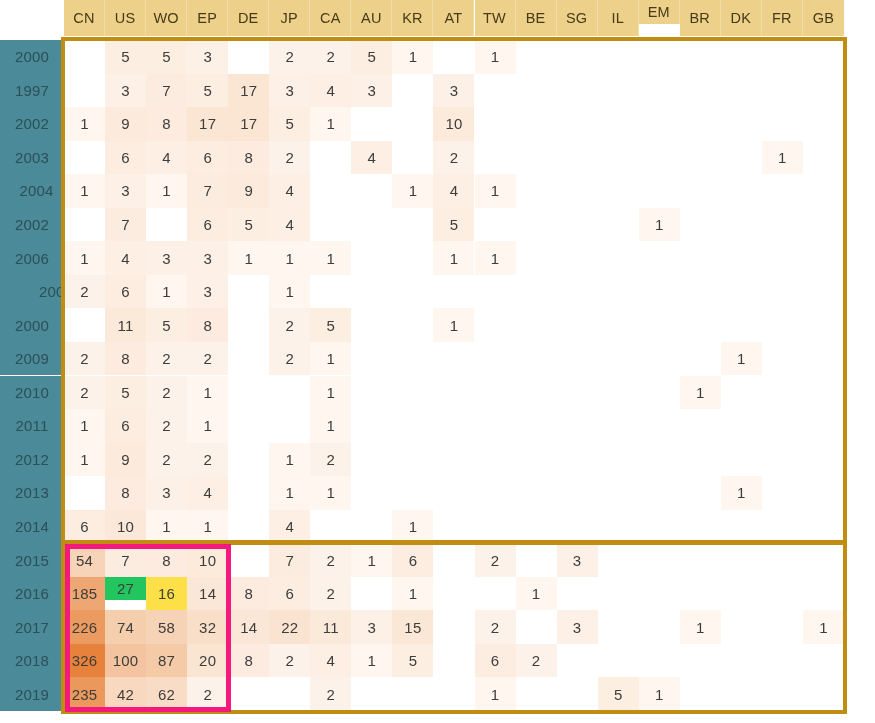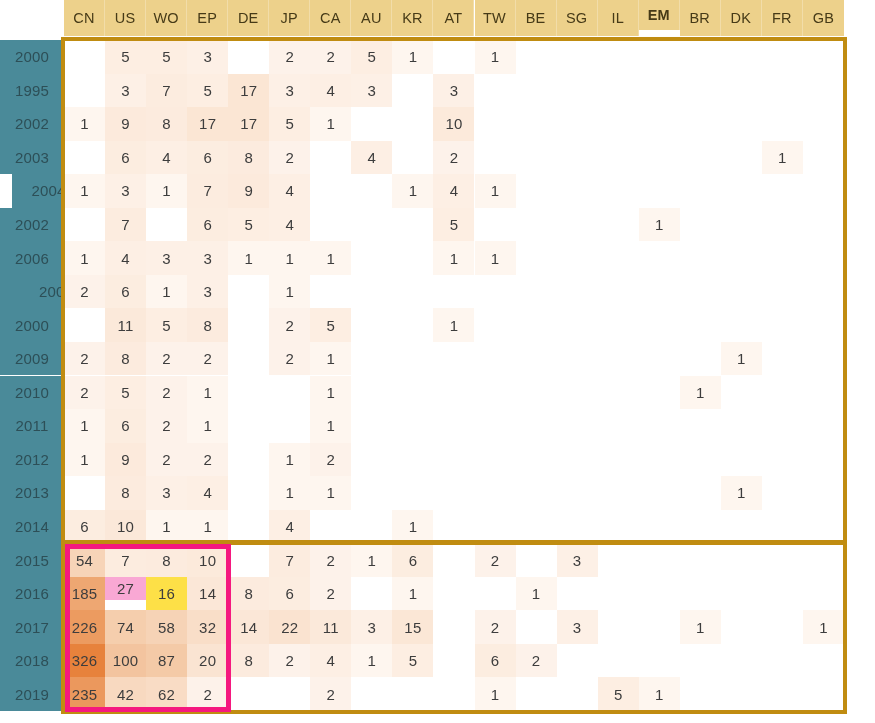--- a/index.html
+++ b/index.html
@@ -100,21 +100,21 @@
       <div class="cell col-head" style="left: 228.2px; top: 0px; width: 41.05px; height: 36px;">DE</div>
       <div class="cell col-head" style="left: 269.25px; top: 0px; width: 41.05px; height: 36px;">JP</div>
       <div class="cell col-head" style="left: 310.3px; top: 0px; width: 41.05px; height: 36px;">CA</div>
       <div class="cell col-head" style="left: 351.35px; top: 0px; width: 41.05px; height: 36px;">AU</div>
       <div class="cell col-head" style="left: 392.4px; top: 0px; width: 41.05px; height: 36px;">KR</div>
       <div class="cell col-head" style="left: 433.45px; top: 0px; width: 41.05px; height: 36px;">AT</div>
       <div class="cell col-head" style="left: 474.5px; top: 0px; width: 41.05px; height: 36px;">TW</div>
       <div class="cell col-head" style="left: 515.55px; top: 0px; width: 41.05px; height: 36px;">BE</div>
       <div class="cell col-head" style="left: 556.6px; top: 0px; width: 41.05px; height: 36px;">SG</div>
       <div class="cell col-head" style="left: 597.65px; top: 0px; width: 41.05px; height: 36px;">IL</div>
-      <div class="cell col-head" style="left: 638.7px; top: 0px; width: 41.05px; height: 30px; font-weight: bold;">EM</div>
+      <div class="cell col-head" style="left: 638.7px; top: 0px; width: 41.05px; height: 24px;">EM</div>
       <div class="cell col-head" style="left: 679.75px; top: 0px; width: 41.05px; height: 36px;">BR</div>
       <div class="cell col-head" style="left: 720.8px; top: 0px; width: 41.05px; height: 36px;">DK</div>
       <div class="cell col-head" style="left: 761.85px; top: 0px; width: 41.05px; height: 36px;">FR</div>
       <div class="cell col-head last" style="left: 802.9px; top: 0px; width: 41.05px; height: 36px;">GB</div>
       <div class="cell row-head" style="left: 0px; top: 40px; width: 64px; height: 33.55px;">2000</div>
       <div class="cell val empty" title="2000 / CN" style="left: 64px; top: 40px; width: 41.05px; height: 33.55px; background: rgb(255, 255, 255);"></div>
       <div class="cell val" title="2000 / US: 5" style="left: 105.05px; top: 40px; width: 41.05px; height: 33.55px; background: rgb(253, 238, 226);">5</div>
       <div class="cell val" title="2000 / WO: 5" style="left: 146.1px; top: 40px; width: 41.05px; height: 33.55px; background: rgb(253, 238, 226);">5</div>
       <div class="cell val" title="2000 / EP: 3" style="left: 187.15px; top: 40px; width: 41.05px; height: 33.55px; background: rgb(253, 240, 230);">3</div>
       <div class="cell val empty" title="2000 / DE" style="left: 228.2px; top: 40px; width: 41.05px; height: 33.55px; background: rgb(255, 255, 255);"></div>
@@ -125,21 +125,21 @@
       <div class="cell val empty" title="2000 / AT" style="left: 433.45px; top: 40px; width: 41.05px; height: 33.55px; background: rgb(255, 255, 255);"></div>
       <div class="cell val" title="2000 / TW: 1" style="left: 474.5px; top: 40px; width: 41.05px; height: 33.55px; background: rgb(254, 246, 239);">1</div>
       <div class="cell val empty" title="2000 / BE" style="left: 515.55px; top: 40px; width: 41.05px; height: 33.55px; background: rgb(255, 255, 255);"></div>
       <div class="cell val empty" title="2000 / SG" style="left: 556.6px; top: 40px; width: 41.05px; height: 33.55px; background: rgb(255, 255, 255);"></div>
       <div class="cell val empty" title="2000 / IL" style="left: 597.65px; top: 40px; width: 41.05px; height: 33.55px; background: rgb(255, 255, 255);"></div>
       <div class="cell val empty" title="2000 / EM" style="left: 638.7px; top: 40px; width: 41.05px; height: 33.55px; background: rgb(255, 255, 255);"></div>
       <div class="cell val empty" title="2000 / BR" style="left: 679.75px; top: 40px; width: 41.05px; height: 33.55px; background: rgb(255, 255, 255);"></div>
       <div class="cell val empty" title="2000 / DK" style="left: 720.8px; top: 40px; width: 41.05px; height: 33.55px; background: rgb(255, 255, 255);"></div>
       <div class="cell val empty" title="2000 / FR" style="left: 761.85px; top: 40px; width: 41.05px; height: 33.55px; background: rgb(255, 255, 255);"></div>
       <div class="cell val empty" title="2000 / GB" style="left: 802.9px; top: 40px; width: 41.05px; height: 33.55px; background: rgb(255, 255, 255);"></div>
-      <div class="cell row-head" style="left: 0px; top: 73.55px; width: 64px; height: 33.55px;">1995</div>
+      <div class="cell row-head" style="left: 0px; top: 73.55px; width: 64px; height: 33.55px;">1997</div>
       <div class="cell val empty" title="2001 / CN" style="left: 64px; top: 73.55px; width: 41.05px; height: 33.55px; background: rgb(255, 255, 255);"></div>
       <div class="cell val" title="2001 / US: 3" style="left: 105.05px; top: 73.55px; width: 41.05px; height: 33.55px; background: rgb(253, 240, 230);">3</div>
       <div class="cell val" title="2001 / WO: 7" style="left: 146.1px; top: 73.55px; width: 41.05px; height: 33.55px; background: rgb(252, 236, 223);">7</div>
       <div class="cell val" title="2001 / EP: 5" style="left: 187.15px; top: 73.55px; width: 41.05px; height: 33.55px; background: rgb(253, 238, 226);">5</div>
       <div class="cell val" title="2001 / DE: 17" style="left: 228.2px; top: 73.55px; width: 41.05px; height: 33.55px; background: rgb(251, 230, 212);">17</div>
       <div class="cell val" title="2001 / JP: 3" style="left: 269.25px; top: 73.55px; width: 41.05px; height: 33.55px; background: rgb(253, 240, 230);">3</div>
       <div class="cell val" title="2001 / CA: 4" style="left: 310.3px; top: 73.55px; width: 41.05px; height: 33.55px; background: rgb(253, 239, 228);">4</div>
       <div class="cell val" title="2001 / AU: 3" style="left: 351.35px; top: 73.55px; width: 41.05px; height: 33.55px; background: rgb(253, 240, 230);">3</div>
       <div class="cell val empty" title="2001 / KR" style="left: 392.4px; top: 73.55px; width: 41.05px; height: 33.55px; background: rgb(255, 255, 255);"></div>
       <div class="cell val" title="2001 / AT: 3" style="left: 433.45px; top: 73.55px; width: 41.05px; height: 33.55px; background: rgb(253, 240, 230);">3</div>
@@ -185,21 +185,21 @@
       <div class="cell val" title="2003 / AT: 2" style="left: 433.45px; top: 140.65px; width: 41.05px; height: 33.55px; background: rgb(253, 242, 234);">2</div>
       <div class="cell val empty" title="2003 / TW" style="left: 474.5px; top: 140.65px; width: 41.05px; height: 33.55px; background: rgb(255, 255, 255);"></div>
       <div class="cell val empty" title="2003 / BE" style="left: 515.55px; top: 140.65px; width: 41.05px; height: 33.55px; background: rgb(255, 255, 255);"></div>
       <div class="cell val empty" title="2003 / SG" style="left: 556.6px; top: 140.65px; width: 41.05px; height: 33.55px; background: rgb(255, 255, 255);"></div>
       <div class="cell val empty" title="2003 / IL" style="left: 597.65px; top: 140.65px; width: 41.05px; height: 33.55px; background: rgb(255, 255, 255);"></div>
       <div class="cell val empty" title="2003 / EM" style="left: 638.7px; top: 140.65px; width: 41.05px; height: 33.55px; background: rgb(255, 255, 255);"></div>
       <div class="cell val empty" title="2003 / BR" style="left: 679.75px; top: 140.65px; width: 41.05px; height: 33.55px; background: rgb(255, 255, 255);"></div>
       <div class="cell val empty" title="2003 / DK" style="left: 720.8px; top: 140.65px; width: 41.05px; height: 33.55px; background: rgb(255, 255, 255);"></div>
       <div class="cell val" title="2003 / FR: 1" style="left: 761.85px; top: 140.65px; width: 41.05px; height: 33.55px; background: rgb(254, 246, 239);">1</div>
       <div class="cell val empty" title="2003 / GB" style="left: 802.9px; top: 140.65px; width: 41.05px; height: 33.55px; background: rgb(255, 255, 255);"></div>
-      <div class="cell row-head" style="left: 12px; top: 174.2px; width: 73px; height: 33.55px;">2004</div>
+      <div class="cell row-head" style="left: 0px; top: 174.2px; width: 73px; height: 33.55px;">2004</div>
       <div class="cell val" title="2004 / CN: 1" style="left: 64px; top: 174.2px; width: 41.05px; height: 33.55px; background: rgb(254, 246, 239);">1</div>
       <div class="cell val" title="2004 / US: 3" style="left: 105.05px; top: 174.2px; width: 41.05px; height: 33.55px; background: rgb(253, 240, 230);">3</div>
       <div class="cell val" title="2004 / WO: 1" style="left: 146.1px; top: 174.2px; width: 41.05px; height: 33.55px; background: rgb(254, 246, 239);">1</div>
       <div class="cell val" title="2004 / EP: 7" style="left: 187.15px; top: 174.2px; width: 41.05px; height: 33.55px; background: rgb(252, 236, 223);">7</div>
       <div class="cell val" title="2004 / DE: 9" style="left: 228.2px; top: 174.2px; width: 41.05px; height: 33.55px; background: rgb(252, 234, 220);">9</div>
       <div class="cell val" title="2004 / JP: 4" style="left: 269.25px; top: 174.2px; width: 41.05px; height: 33.55px; background: rgb(253, 239, 228);">4</div>
       <div class="cell val empty" title="2004 / CA" style="left: 310.3px; top: 174.2px; width: 41.05px; height: 33.55px; background: rgb(255, 255, 255);"></div>
       <div class="cell val empty" title="2004 / AU" style="left: 351.35px; top: 174.2px; width: 41.05px; height: 33.55px; background: rgb(255, 255, 255);"></div>
       <div class="cell val" title="2004 / KR: 1" style="left: 392.4px; top: 174.2px; width: 41.05px; height: 33.55px; background: rgb(254, 246, 239);">1</div>
       <div class="cell val" title="2004 / AT: 4" style="left: 433.45px; top: 174.2px; width: 41.05px; height: 33.55px; background: rgb(253, 239, 228);">4</div>
@@ -427,21 +427,21 @@
       <div class="cell val empty" title="2015 / BE" style="left: 515.55px; top: 543.25px; width: 41.05px; height: 33.55px; background: rgb(255, 255, 255);"></div>
       <div class="cell val" title="2015 / SG: 3" style="left: 556.6px; top: 543.25px; width: 41.05px; height: 33.55px; background: rgb(253, 240, 230);">3</div>
       <div class="cell val empty" title="2015 / IL" style="left: 597.65px; top: 543.25px; width: 41.05px; height: 33.55px; background: rgb(255, 255, 255);"></div>
       <div class="cell val empty" title="2015 / EM" style="left: 638.7px; top: 543.25px; width: 41.05px; height: 33.55px; background: rgb(255, 255, 255);"></div>
       <div class="cell val empty" title="2015 / BR" style="left: 679.75px; top: 543.25px; width: 41.05px; height: 33.55px; background: rgb(255, 255, 255);"></div>
       <div class="cell val empty" title="2015 / DK" style="left: 720.8px; top: 543.25px; width: 41.05px; height: 33.55px; background: rgb(255, 255, 255);"></div>
       <div class="cell val empty" title="2015 / FR" style="left: 761.85px; top: 543.25px; width: 41.05px; height: 33.55px; background: rgb(255, 255, 255);"></div>
       <div class="cell val empty" title="2015 / GB" style="left: 802.9px; top: 543.25px; width: 41.05px; height: 33.55px; background: rgb(255, 255, 255);"></div>
       <div class="cell row-head" style="left: 0px; top: 576.8px; width: 64px; height: 33.55px;">2016</div>
       <div class="cell val" title="2016 / CN: 185" style="left: 64px; top: 576.8px; width: 41.05px; height: 33.55px; background: rgb(238, 167, 114);">185</div>
-      <div class="cell val" title="2016 / US: 27" style="left: 105.05px; top: 576.8px; width: 41.05px; height: 23px; background: #f9a8d4;">27</div>
+      <div class="cell val" title="2016 / US: 27" style="left: 105.05px; top: 576.8px; width: 41.05px; height: 23px; background: #22c55e;">27</div>
       <div class="cell val" title="2016 / WO: 16" style="left: 146.1px; top: 576.8px; width: 41.05px; height: 33.55px; background: #fde047;">16</div>
       <div class="cell val" title="2016 / EP: 14" style="left: 187.15px; top: 576.8px; width: 41.05px; height: 33.55px; background: rgb(251, 231, 215);">14</div>
       <div class="cell val" title="2016 / DE: 8" style="left: 228.2px; top: 576.8px; width: 41.05px; height: 33.55px; background: rgb(252, 235, 222);">8</div>
       <div class="cell val" title="2016 / JP: 6" style="left: 269.25px; top: 576.8px; width: 41.05px; height: 33.55px; background: rgb(252, 237, 224);">6</div>
       <div class="cell val" title="2016 / CA: 2" style="left: 310.3px; top: 576.8px; width: 41.05px; height: 33.55px; background: rgb(253, 242, 234);">2</div>
       <div class="cell val empty" title="2016 / AU" style="left: 351.35px; top: 576.8px; width: 41.05px; height: 33.55px; background: rgb(255, 255, 255);"></div>
       <div class="cell val" title="2016 / KR: 1" style="left: 392.4px; top: 576.8px; width: 41.05px; height: 33.55px; background: rgb(254, 246, 239);">1</div>
       <div class="cell val empty" title="2016 / AT" style="left: 433.45px; top: 576.8px; width: 41.05px; height: 33.55px; background: rgb(255, 255, 255);"></div>
       <div class="cell val empty" title="2016 / TW" style="left: 474.5px; top: 576.8px; width: 41.05px; height: 33.55px; background: rgb(255, 255, 255);"></div>
       <div class="cell val" title="2016 / BE: 1" style="left: 515.55px; top: 576.8px; width: 41.05px; height: 33.55px; background: rgb(254, 246, 239);">1</div>

